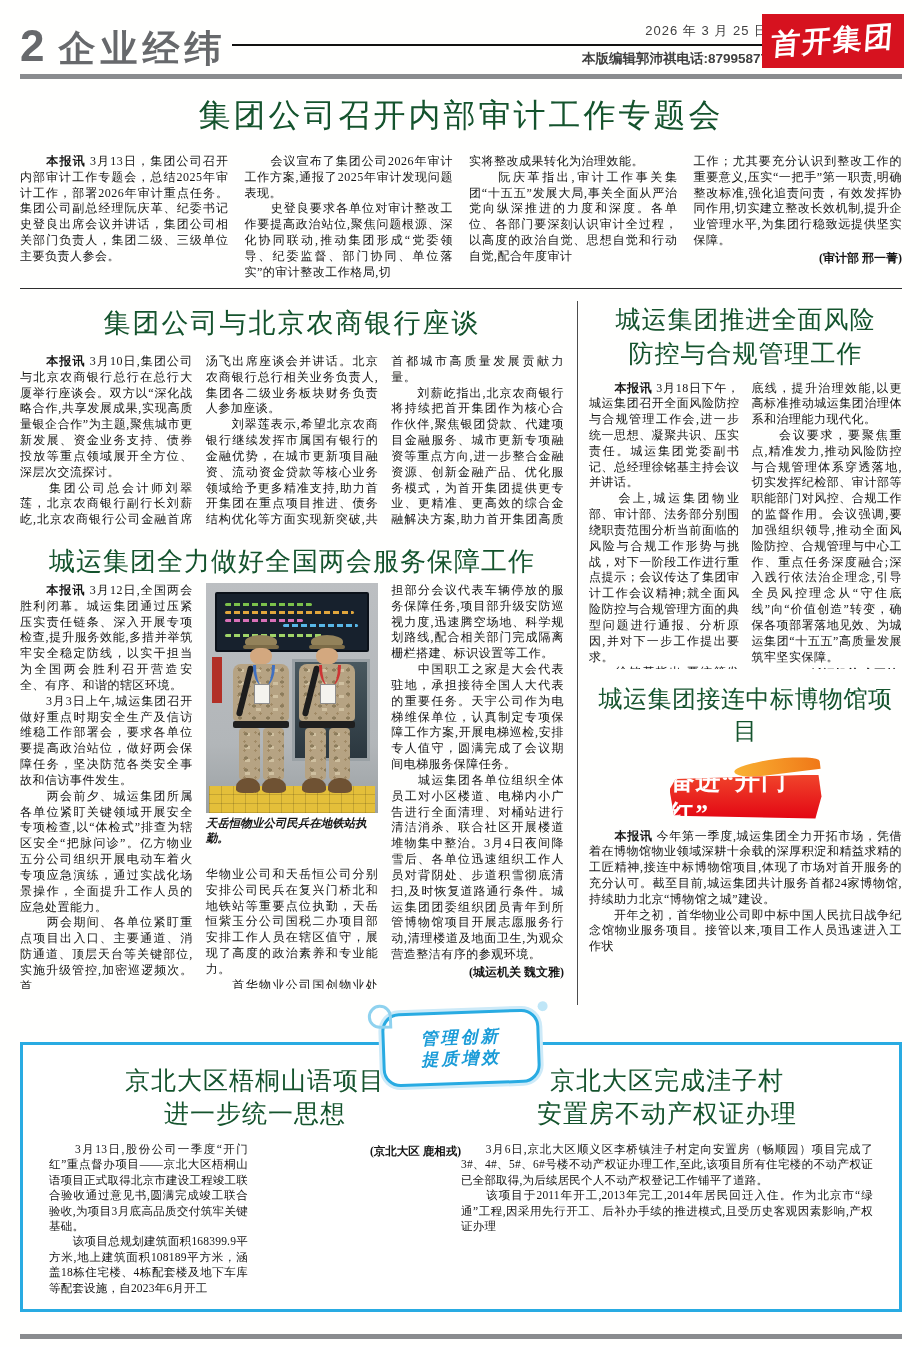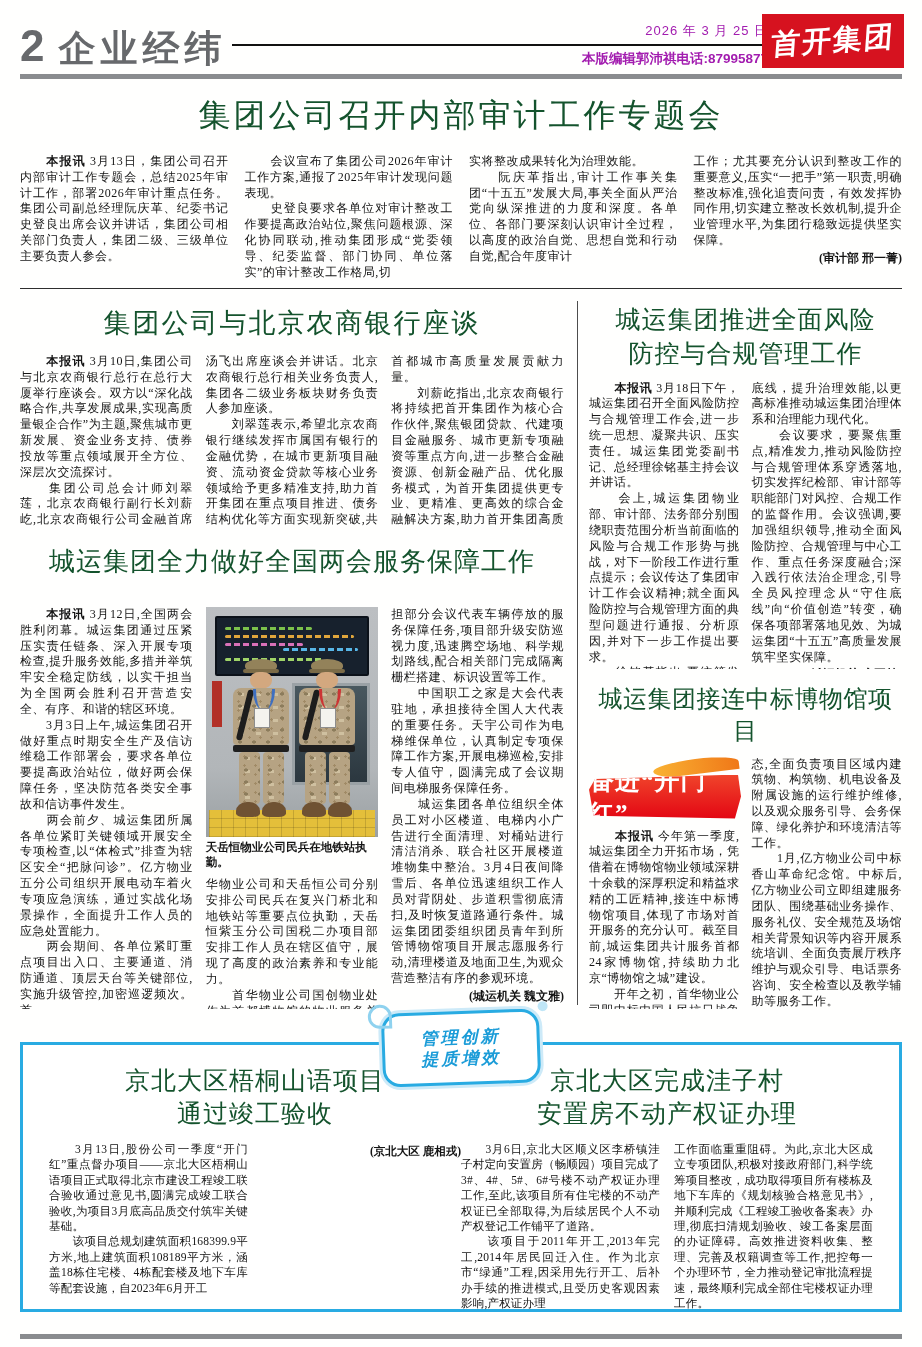--- a/index.html
+++ b/index.html
@@ -6,21 +6,21 @@
   .page{position:relative;width:922px;height:1347px;background:#fffffe;margin:0 auto;
         font-family:"Liberation Serif","DejaVu Serif",serif;color:#141414;overflow:hidden;}
 
   
   .hdr{position:absolute;top:16px;left:20px;width:882px;height:56px;}
   .sec-title{position:absolute;left:0;top:8px;display:flex;align-items:baseline;gap:14px;
              font-family:"Liberation Sans","DejaVu Sans",sans-serif;font-weight:900;color:#67696c;}
   .sec-title .pnum{font-size:44px;line-height:1;}
   .sec-title .sname{font-size:37px;line-height:1;letter-spacing:5px;}
   .hdr-meta{position:absolute;left:212px;top:6px;width:536px;text-align:right;
-            font-family:"Liberation Sans","DejaVu Sans",sans-serif;color:#a21caf;}
+            font-family:"Liberation Sans","DejaVu Sans",sans-serif;color:#404040;}
   .hdr-meta .date{font-size:13px;letter-spacing:1px;padding-bottom:4px;}
   .meta-rule{border-top:2px solid #111;height:0;}
   .hdr-meta .editor{font-size:13.5px;font-weight:bold;padding-top:4px;}
   .logo{position:absolute;right:-2px;top:-2px;width:142px;height:54px;background:#d6121f;
         display:flex;align-items:center;justify-content:center;overflow:hidden;}
   .logo span{color:#fff;font-size:29px;font-weight:900;letter-spacing:2px;
              transform:rotate(-4deg) skewX(-8deg);font-family:"Liberation Serif",serif;}
   .thick-rule{position:absolute;left:20px;width:882px;height:5px;background:#8a8c8f;}
   .rule-top{top:74px;}
   .rule-bottom{top:1334px;}
@@ -43,21 +43,21 @@
   
   .mid{position:absolute;top:297px;left:20px;width:882px;height:712px;}
   .mid-left{position:absolute;left:0;top:0;width:544px;height:712px;overflow:hidden;}
   .vdiv{position:absolute;left:557px;top:4px;height:704px;width:1px;background:#4d4d4d;}
   .mid-right{position:absolute;left:569px;top:0;width:313px;height:712px;overflow:hidden;}
 
   .art-bank h3{text-align:center;font-size:27px;letter-spacing:2px;margin:8px 0 13px;}
   .cols3{gap:13px;height:172px;overflow:hidden;}
 
   .art-lh{margin-top:18px;}
-  .art-lh h3{text-align:center;font-size:26px;letter-spacing:1px;margin:10px 0 28px;}
+  .art-lh h3{text-align:center;font-size:26px;letter-spacing:1px;margin:10px 0 4px;}
   .cols-lh{gap:13px;height:406px;overflow:hidden;}
 
   .art-risk h3{text-align:center;font-size:25px;line-height:1.35;letter-spacing:1px;margin:6px 0 10px;}
   .cols2r{gap:12px;height:288px;overflow:hidden;}
 
   .art-mus{margin-top:14px;}
   .art-mus h3{text-align:center;font-size:24px;letter-spacing:.5px;margin:0 0 10px;}
   .cols2m{gap:12px;height:296px;overflow:hidden;}
 
   
@@ -107,21 +107,21 @@
        border-radius:0 0 40% 40%/0 0 100% 100%;}
   .lan-blue{border-left:3px solid #3f6fc0;border-right:3px solid #3f6fc0;}
   .lan-red{border-left:3px solid #cc3434;border-right:3px solid #cc3434;}
   .idbadge{position:absolute;top:49px;left:22px;width:14px;height:18px;background:#f4f3ee;border:1px solid #8d8d8d;}
   .soldier .belt{position:absolute;top:86px;left:1px;width:56px;height:7px;background:#1f1f1f;border-radius:2px;}
   .soldier .leg{position:absolute;top:93px;width:21px;height:52px;border-radius:4px;}
   .leg-l{left:7px;} .leg-r{left:31px;}
   .soldier .boot{position:absolute;top:143px;width:24px;height:15px;background:#6f5233;
        border-radius:45% 45% 30% 30%/60% 60% 25% 25%;}
   .boot-l{left:4px;} .boot-r{left:30px;}
-  .caption{font-size:11.5px;font-weight:bold;letter-spacing:0;margin:3px 0 7px;}
+  .caption{font-size:11.5px;font-style:italic;font-weight:bold;letter-spacing:0;margin:3px 0 21px;}
 
   
   .blue-box{position:absolute;top:1042px;left:20px;width:876px;height:264px;
             border:3px solid #29abe2;background:#fff;}
   .mgmt-badge{position:absolute;top:-34px;left:50%;transform:translateX(-50%) rotate(-2deg);
               width:152px;height:68px;background:#fff;border:3px solid #29abe2;
               border-radius:18px;box-shadow:0 0 0 3px #cdeaf8;z-index:3;
               display:flex;flex-direction:column;align-items:center;justify-content:center;}
   .mgmt-badge span{color:#1b9cd8;font-weight:900;font-style:italic;font-size:17px;
               letter-spacing:3px;line-height:1.25;}
@@ -259,48 +259,45 @@
           <div class="col">
             <div class="ribbon-wrap">
               <div class="ribbon-swoosh"></div>
               <div class="ribbon">
                   <span>奋进“开门红”</span>
                 </div>
             </div>
             <p class="bt"><b class="lead">　　本报讯</b><span> 今年第一季度,城运集团全力开拓市场，凭借着在博物馆物业领域深耕十余载的深厚积淀和精益求精的工匠精神,接连中标博物馆项目,体现了市场对首开服务的充分认可。截至目前,城运集团共计服务首都24家博物馆,持续助力北京“博物馆之城”建设。
 　　开年之初，首华物业公司即中标中国人民抗日战争纪念馆物业服务项目。接管以来,项目工作人员迅速进入工作状</span></p>
           </div>
-          <p class="col bt"><span>态,全面负责项目区域内建筑物、构筑物、机电设备及附属设施的运行维护维修,以及观众服务引导、会务保障、绿化养护和环境清洁等工作。
-　　1月,亿方物业公司中标香山革命纪念馆。中标后,亿方物业公司立即组建服务团队、围绕基础业务操作、服务礼仪、安全规范及场馆相关背景知识等内容开展系统培训、全面负责展厅秩序维护与观众引导、电话票务咨询、安全检查以及教学辅助等服务工作。</span></p>
         </div>
       </article>
     </div>
   </div>
 
   <section class="blue-box">
     <div class="mgmt-badge">
       <span>管理创新</span>
       <span>提质增效</span>
     </div>
     <div class="box-inner">
 
       <article class="box-art">
-        <h3><span>京北大区梧桐山语项目</span><br><span>通过竣工验收</span></h3>
+        <h3><span>京北大区梧桐山语项目</span><br><span>进一步统一思想</span></h3>
         <div class="cols cols2b">
           <p class="col bt">　　3月13日,股份公司一季度“开门红”重点督办项目——京北大区梧桐山语项目正式取得北京市建设工程竣工联合验收通过意见书,圆满完成竣工联合验收,为项目3月底高品质交付筑牢关键基础。
 　　该项目总规划建筑面积168399.9平方米,地上建筑面积108189平方米，涵盖18栋住宅楼、4栋配套楼及地下车库等配套设施，自2023年6月开工</p>
           <p class="col bt"><span class="byline">(京北大区 鹿相戎)</span></p>
         </div>
       </article>
 
       <article class="box-art">
         <h3><span>京北大区完成洼子村</span><br><span>安置房不动产权证办理</span></h3>
         <div class="cols cols2b">
           <p class="col bt">　　3月6日,京北大区顺义区李桥镇洼子村定向安置房（畅顺园）项目完成了3#、4#、5#、6#号楼不动产权证办理工作,至此,该项目所有住宅楼的不动产权证已全部取得,为后续居民个人不动产权登记工作铺平了道路。
 　　该项目于2011年开工,2013年完工,2014年居民回迁入住。作为北京市“绿通”工程,因采用先行开工、后补办手续的推进模式,且受历史客观因素影响,产权证办理</p>
-          <p class="col bt"><span>工作面临重重阻碍。为此,京北大区成立专项团队,积极对接政府部门,科学统筹项目整改，成功取得项目所有楼栋及地下车库的《规划核验合格意见书》,并顺利完成《工程竣工验收备案表》办理,彻底扫清规划验收、竣工备案层面的办证障碍。高效推进资料收集、整理、完善及权籍调查等工作,把控每一个办理环节，全力推动登记审批流程提速，最终顺利完成全部住宅楼权证办理工作。</span></p>
         </div>
       </article>
     </div>
   </section>
 
   <div class="thick-rule rule-bottom"></div>
 </div>
 
 </body></html>

